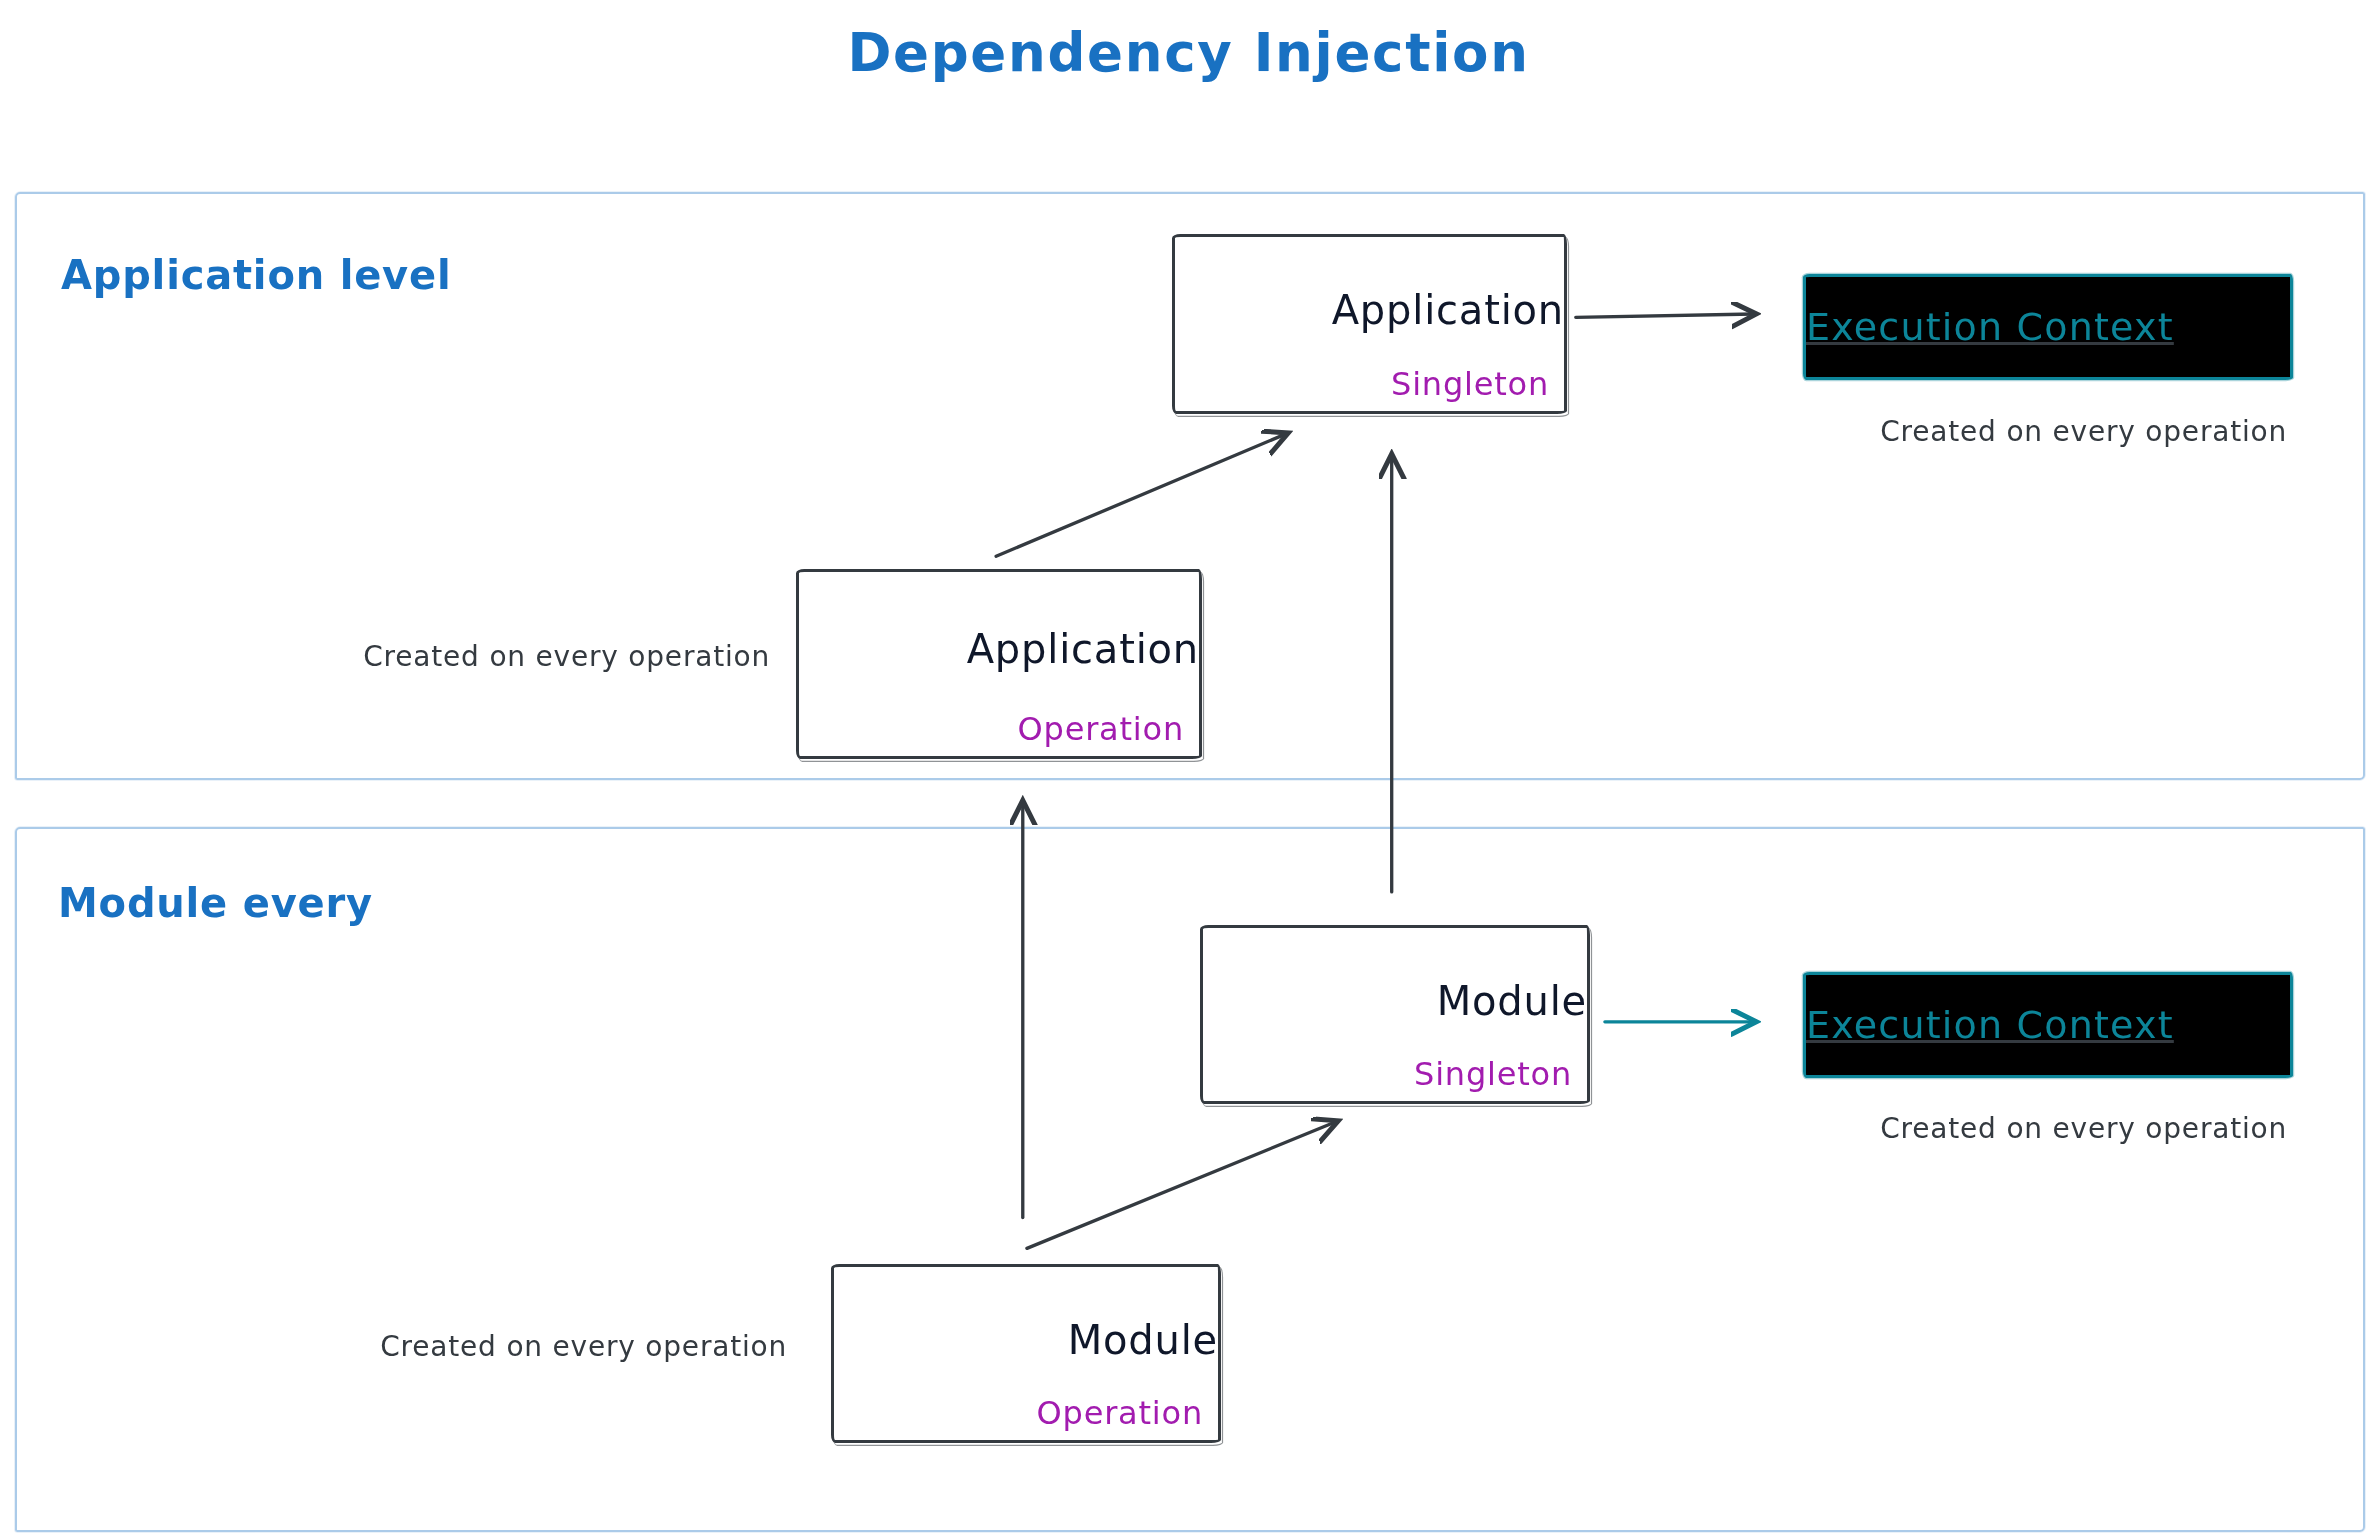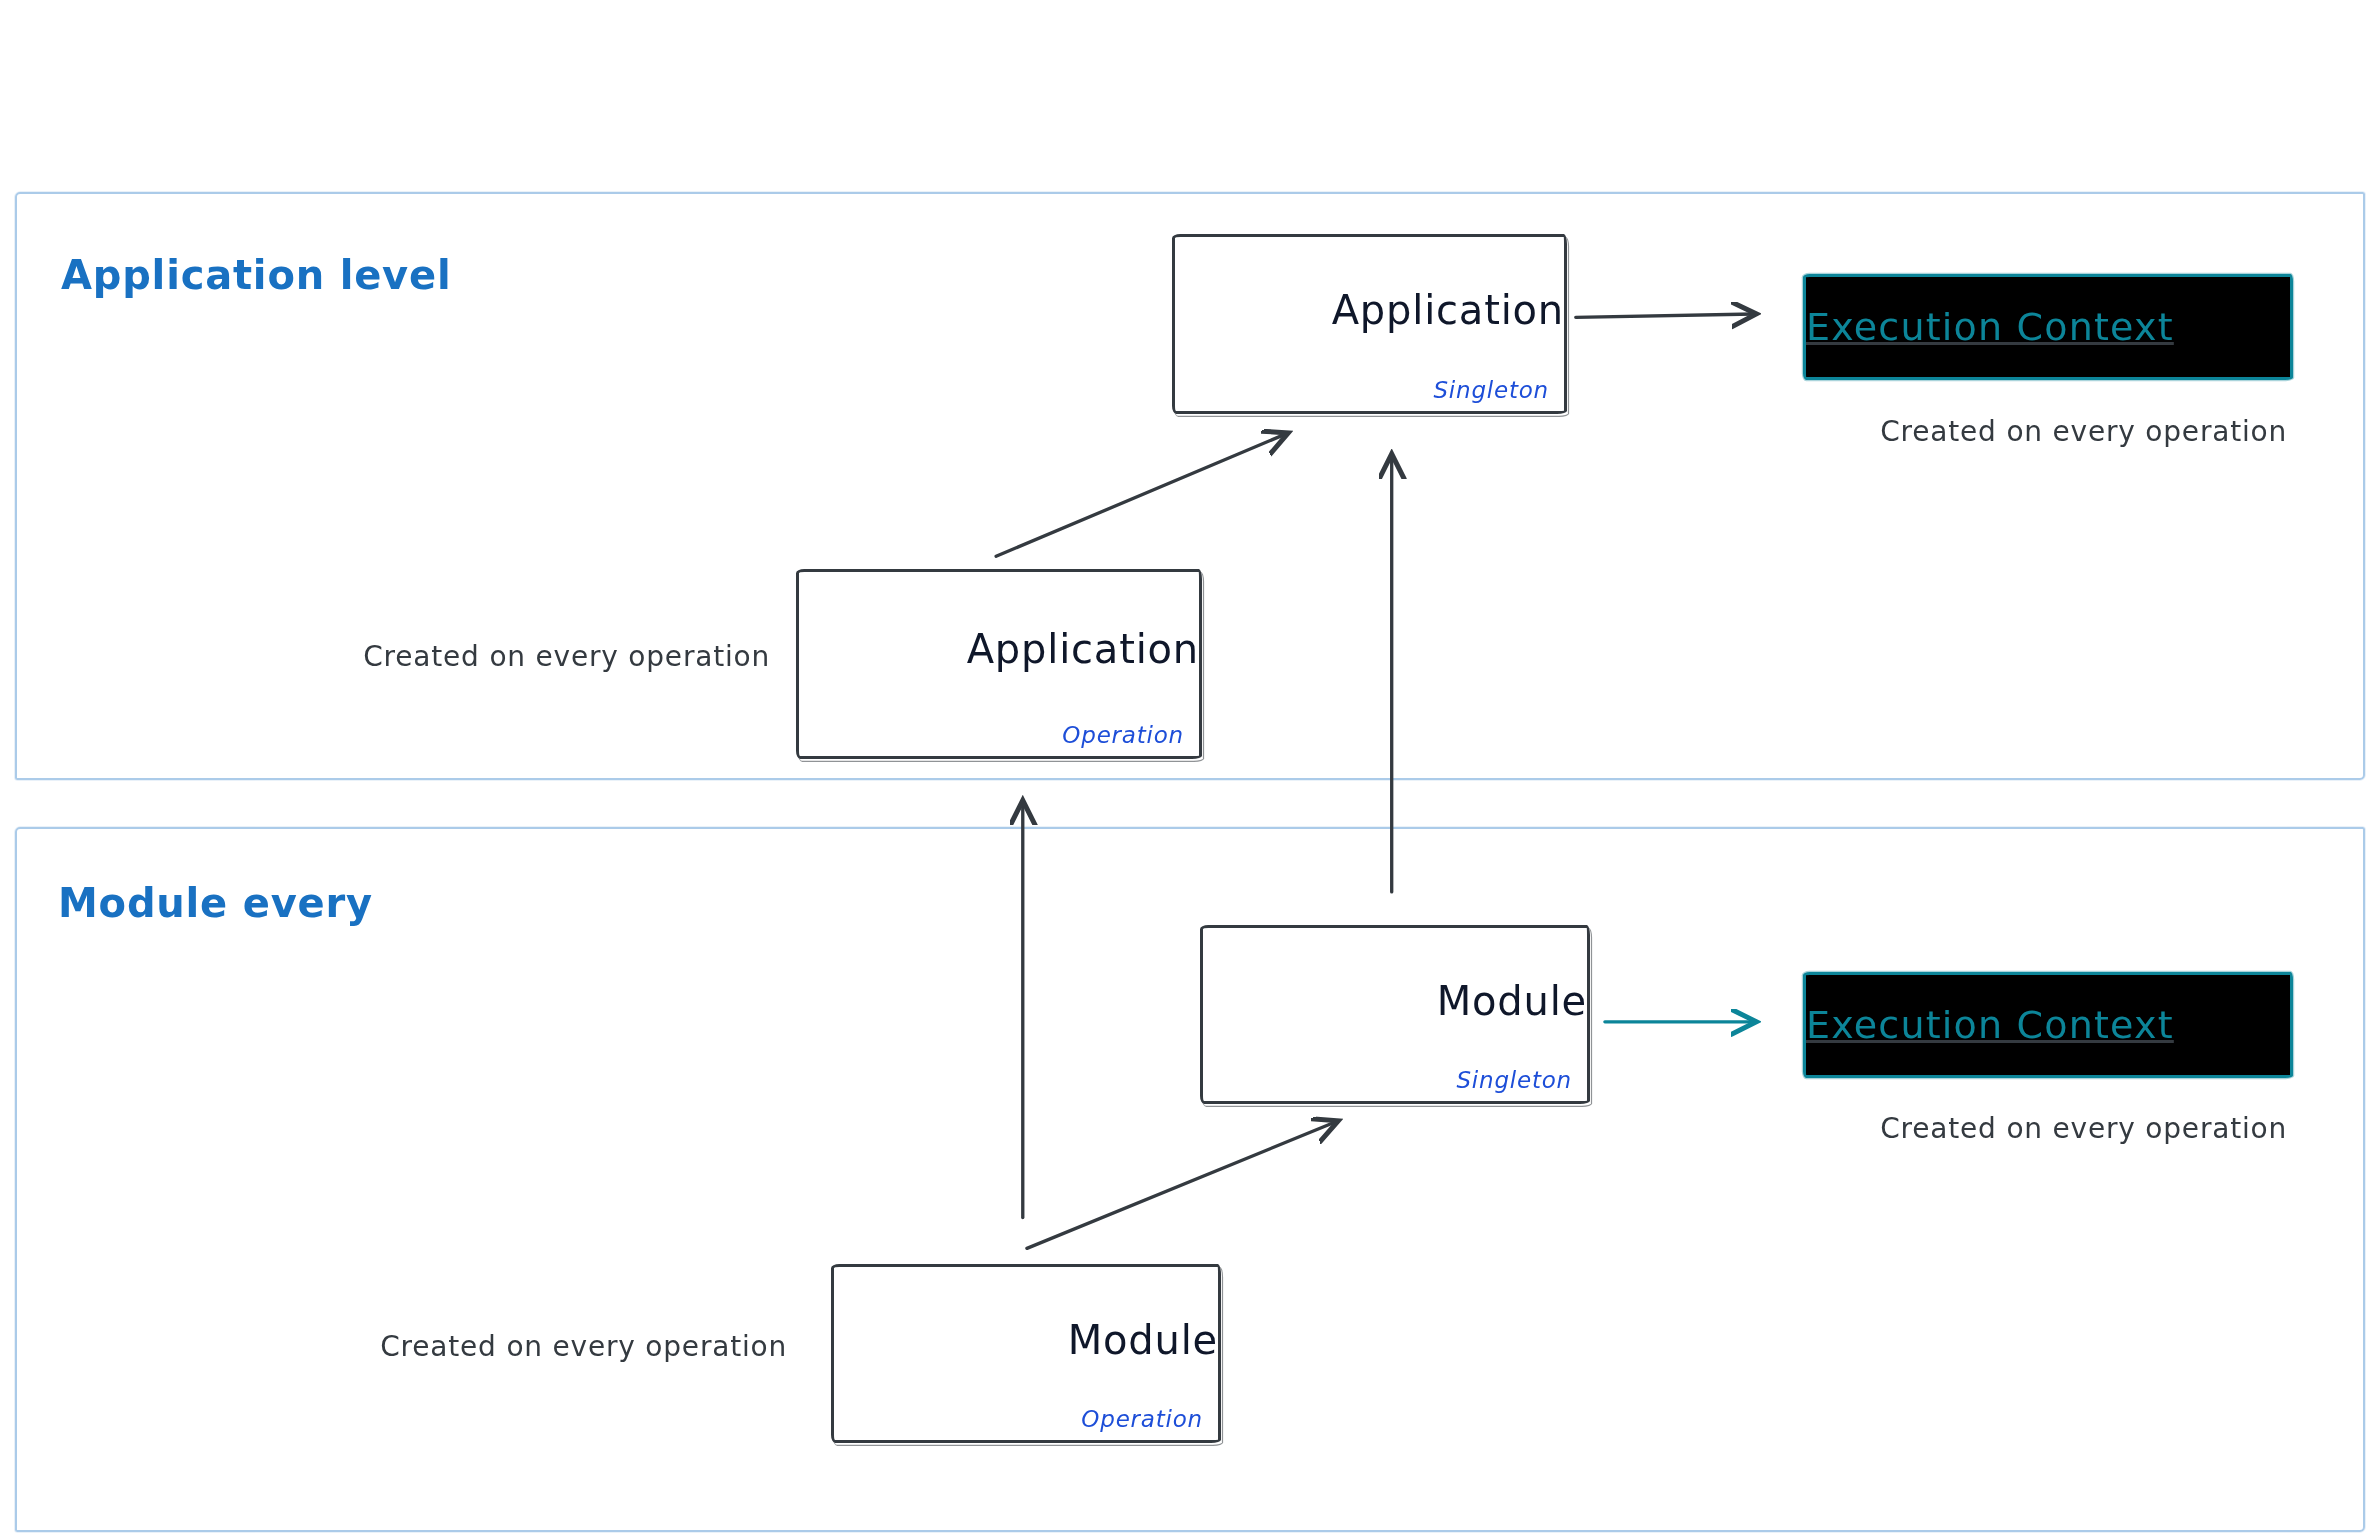--- a/index.html
+++ b/index.html
@@ -79,24 +79,23 @@
     transform: translateY(-50%);
     text-align: right;
     font-size: 40px;
     letter-spacing: 0.8px;
     color: #0f172a;
   }
   .node-sub {
     position: absolute;
     right: 15px;
     bottom: 8.3px;
-    font-size: 23px;
-    letter-spacing: 0.8px;
-    color: #1d4ed8;
-    font-style: italic;
+    font-size: 32px;
+    letter-spacing: 0.8px;
+    color: #a21caf;
   }
 
   
   .exec {
     position: absolute;
     background: #000000;
     border: 3.3px solid #0c8599;
     border-radius: 6.7px 2.5px 7.5px 3.3px / 3.3px 7.5px 2.5px 6.7px;
     box-shadow: 0 0 0 1.2px rgba(12,133,153,0.35);
     display: flex;
@@ -139,20 +138,21 @@
     fill: none;
   }
   .arrow-dark { stroke: #343a40; }
   .arrow-teal { stroke: #0c8599; }
 </style>
 </head>
 <body>
 
 <div id="canvas">
 
+  <div class="page-title">Dependency Injection</div>
 
   <div class="region" id="region-application"></div>
   <div class="region" id="region-module"></div>
 
   <div class="region-label" id="label-application">Application level</div>
   <div class="region-label" id="label-module">Module every</div>
 
   <div class="node" id="node-app-singleton">
     <div class="node-title">Application</div>
     <div class="node-sub">Singleton</div>

